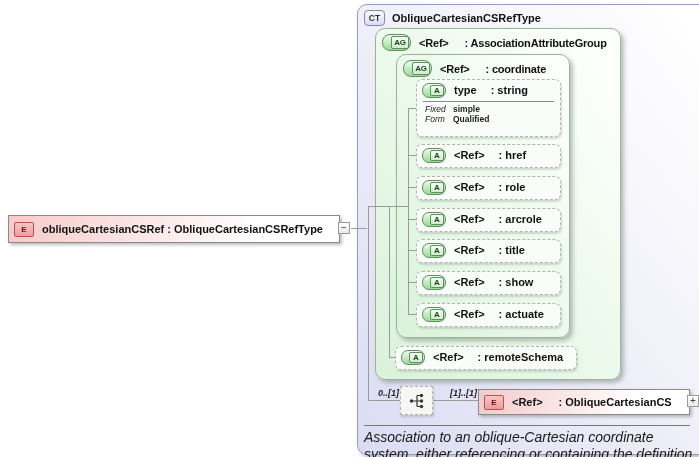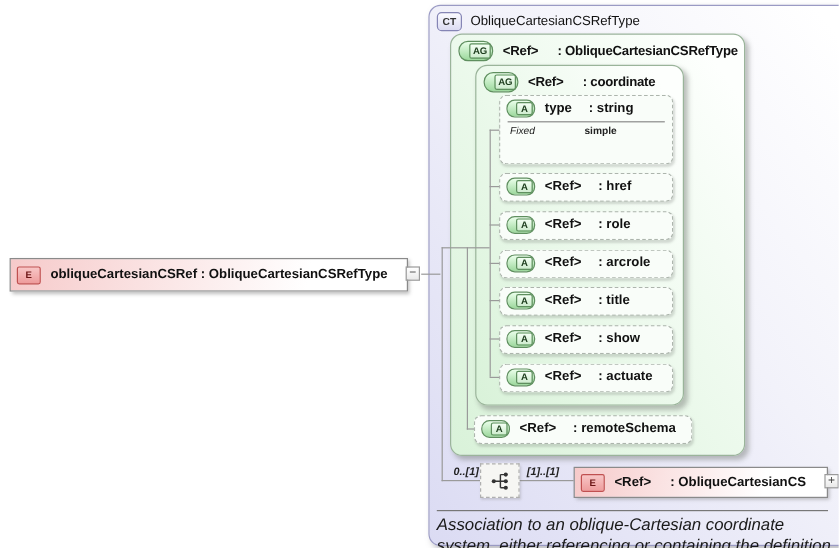--- a/index.html
+++ b/index.html
@@ -16,21 +16,21 @@
           display:flex;align-items:center;justify-content:center;flex:0 0 auto;}
 
   
   #ct{position:absolute;left:357px;top:4px;width:337px;height:449px;border:1px solid #9a9ac4;
       border-radius:10px;background:linear-gradient(to bottom left,#ffffff 5%,#f2f2fa 45%,#dbdbf3 100%);
       box-shadow:3px 3px 5px rgba(120,120,130,.5);z-index:1;padding-left:20px;}
   .ct-head{position:absolute;left:6px;top:5px;display:flex;align-items:center;gap:7px;z-index:3;}
   .ct-badge{width:19px;height:14px;border:1px solid #8585b5;border-radius:4px;
             background:linear-gradient(#fbfbff,#dcdcf2);color:#333;font-size:8.5px;font-weight:bold;
             display:flex;align-items:center;justify-content:center;}
-  .ct-title{font-size:11px;font-weight:normal;white-space:nowrap;}
+  .ct-title{font-size:11px;font-weight:bold;white-space:nowrap;}
 
   
   .agbox{position:absolute;border:1px solid #9ab49a;border-radius:10px;
          background:linear-gradient(to bottom left,#fdfffd 8%,#eefaee 45%,#d9f2d9 100%);
          box-shadow:3px 3px 4px rgba(110,115,110,.45);z-index:1;}
   .ag-head{display:flex;align-items:center;padding:5px 0 0 6px;position:relative;z-index:3;
            font-size:11px;font-weight:bold;white-space:nowrap;letter-spacing:-.2px;}
   .pill{position:relative;height:15px;border:1px solid #5f8f5f;border-radius:8px;
         background:linear-gradient(#eaffea,#9cd89c);flex:0 0 auto;}
   .pill-ag{width:27px;}
@@ -43,27 +43,27 @@
   .tp{margin-left:16px;}
 
   
   .attrbox{position:absolute;border:1px dashed #adb5ad;border-radius:6px;background:#f9fdf9;
            box-shadow:1px 2px 2px rgba(120,125,120,.28);z-index:3;}
   .attr-row{display:flex;align-items:center;height:20px;padding-left:5px;
             font-size:11px;font-weight:bold;white-space:nowrap;}
   .attr-row .nm{margin-left:8px;}
   .attr-row .tp{margin-left:14px;}
   .facet-sep{margin:1px 6px 2px 6px;border-top:1px solid #8a8a8a;}
-  .facet{display:flex;font-size:8.5px;line-height:10px;padding-left:8px;gap:34px;}
+  .facet{display:flex;font-size:8.5px;line-height:10px;padding-left:8px;}
   .facet .fl{font-style:italic;width:28px;color:#222;}
   .facet .fv{font-weight:bold;color:#222;}
 
   
   .occ{position:absolute;font-size:9px;font-style:italic;font-weight:bold;color:#222;
-       white-space:nowrap;z-index:3;}
+       white-space:nowrap;z-index:3;text-align:right;}
   #seqbox{position:absolute;width:31px;height:27px;border:1px dashed #b0b0b0;background:#f6f6f3;
           box-shadow:1px 2px 2px rgba(120,120,120,.3);display:flex;align-items:center;
           justify-content:center;z-index:3;}
   .sqr-btn{position:absolute;width:12px;height:12px;border:1px solid #9a9a9a;
            background:linear-gradient(#ffffff,#e9e9e9);color:#444;font-size:10px;line-height:10px;
            text-align:center;z-index:4;box-sizing:border-box;}
 
   
   #anno-sep{position:absolute;left:6px;top:420px;width:326px;height:1px;background:#777;z-index:3;}
   #anno{position:absolute;left:6px;top:424px;width:330px;font-size:14px;font-style:italic;
@@ -102,21 +102,21 @@
     <div class="line" style="left:31px;top:352px;width:6px;height:1px;"></div>
     <div class="line" style="left:10px;top:395px;width:32px;height:1px;"></div>
     <div class="line" style="left:73px;top:395px;width:47px;height:1px;"></div>
 
     <div class="agbox" style="left:17px;top:23px;width:244px;height:350px;">
       <div class="ag-head">
         <span class="pill pill-ag">
           <span class="pill-core">AG</span>
         </span>
         <span class="nm">&lt;Ref&gt;</span>
-        <span class="tp">: ObliqueCartesianCSRefType</span>
+        <span class="tp">: AssociationAttributeGroup</span>
       </div>
     </div>
 
     <div class="agbox" style="left:38px;top:49px;width:172px;height:282px;">
       <div class="ag-head">
         <span class="pill pill-ag">
           <span class="pill-core">AG</span>
         </span>
         <span class="nm">&lt;Ref&gt;</span>
         <span class="tp">: coordinate</span>
@@ -128,20 +128,24 @@
         <span class="pill pill-a">
           <span class="pill-core">A</span>
         </span>
         <span class="nm">type</span>
         <span class="tp">: string</span>
       </div>
       <div class="facet-sep"></div>
       <div class="facet">
         <span class="fl">Fixed</span>
         <span class="fv">simple</span>
+      </div>
+      <div class="facet">
+        <span class="fl">Form</span>
+        <span class="fv">Qualified</span>
       </div>
     </div>
 
     <div class="attrbox" style="left:58px;top:139px;width:143px;height:22px;">
       <div class="attr-row">
         <span class="pill pill-a">
             <span class="pill-core">A</span>
           </span>
         <span class="nm">&lt;Ref&gt;</span>
         <span class="tp">: href</span>

